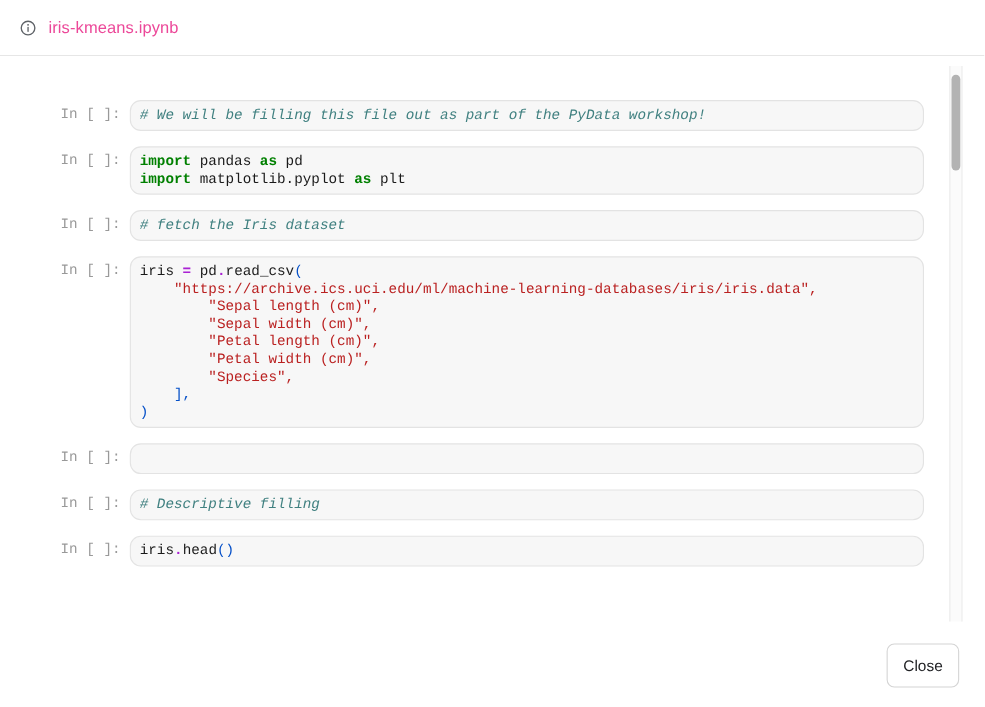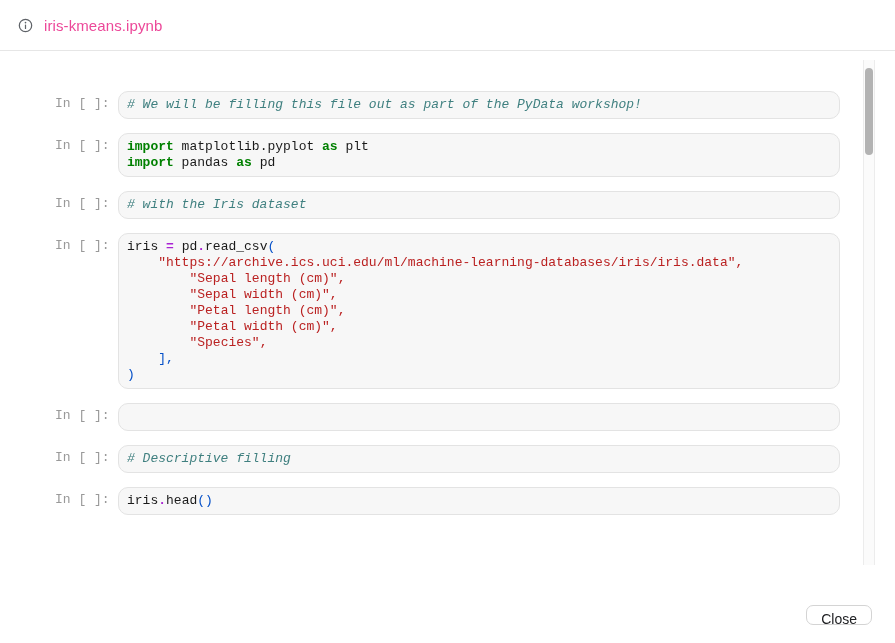--- a/index.html
+++ b/index.html
@@ -31,21 +31,21 @@
   .sb-track { position:absolute; top:9px; right:20px; width:12px; height:505px;
               background:#fbfbfb; border-left:1px solid #ececec; border-right:1px solid #ececec; }
   .sb-thumb { position:absolute; top:8px; left:1px; width:8px; height:87px;
               background:#b3b3b3; border-radius:4px; }
 
   
   .ftr { flex:1 1 auto; display:flex; align-items:flex-end; justify-content:flex-end;
          padding:0 23px 18px 0; background:#fff; }
   .close-btn { font-family:"Liberation Sans", sans-serif; font-size:14px; color:#202124;
                background:#fff; border:1px solid #d4d4d4; border-radius:7px;
-               padding:5px 14px; height:20px; cursor:pointer; }
+               padding:5px 14px; height:40px; cursor:pointer; }
 </style>
 <style>.tok-k{color:#008000;font-weight:bold}.tok-o{color:#aa22d4;font-weight:bold}.tok-s{color:#ba2121}.tok-c{color:#408080;font-style:italic}.tok-p{color:#0550c8}.tok-t{color:#1a1a1a}.code-cell{background:#f7f7f7;border-color:#e3e3e3}.sb-thumb{background:#b3b3b3}</style></head>
 <body>
 
 <div class="modal">
 
   <div class="hdr">
     <svg class="icon" viewBox="0 0 16 16">
       <circle cx="8" cy="8" r="6.6" fill="none" stroke="#5f6368" stroke-width="1.3"></circle>
       <circle cx="8" cy="4.9" r="0.9" fill="#5f6368"></circle>
@@ -58,28 +58,28 @@
     <div class="cells">
         <div class="cell-row">
           <div class="prompt">In [ ]:</div>
           <div class="code-cell">
             <div class="code-line"><span class="tok-c"># We will be filling this file out as part of the PyData workshop!</span></div>
           </div>
         </div>
         <div class="cell-row">
           <div class="prompt">In [ ]:</div>
           <div class="code-cell">
+            <div class="code-line"><span class="tok-k">import</span><span class="tok-t"> pandas </span><span class="tok-k">as</span><span class="tok-t"> pd</span></div>
             <div class="code-line"><span class="tok-k">import</span><span class="tok-t"> matplotlib.pyplot </span><span class="tok-k">as</span><span class="tok-t"> plt</span></div>
-            <div class="code-line"><span class="tok-k">import</span><span class="tok-t"> pandas </span><span class="tok-k">as</span><span class="tok-t"> pd</span></div>
           </div>
         </div>
         <div class="cell-row">
           <div class="prompt">In [ ]:</div>
           <div class="code-cell">
-            <div class="code-line"><span class="tok-c"># with the Iris dataset</span></div>
+            <div class="code-line"><span class="tok-c"># fetch the Iris dataset</span></div>
           </div>
         </div>
         <div class="cell-row">
           <div class="prompt">In [ ]:</div>
           <div class="code-cell">
             <div class="code-line"><span class="tok-t">iris </span><span class="tok-o">=</span><span class="tok-t"> pd</span><span class="tok-o">.</span><span class="tok-t">read_csv</span><span class="tok-p">(</span></div>
             <div class="code-line"><span class="tok-t">    </span><span class="tok-s">"https://archive.ics.uci.edu/ml/machine-learning-databases/iris/iris.data",</span></div>
             <div class="code-line"><span class="tok-t">        </span><span class="tok-s">"Sepal length (cm)",</span></div>
             <div class="code-line"><span class="tok-t">        </span><span class="tok-s">"Sepal width (cm)",</span></div>
             <div class="code-line"><span class="tok-t">        </span><span class="tok-s">"Petal length (cm)",</span></div>

